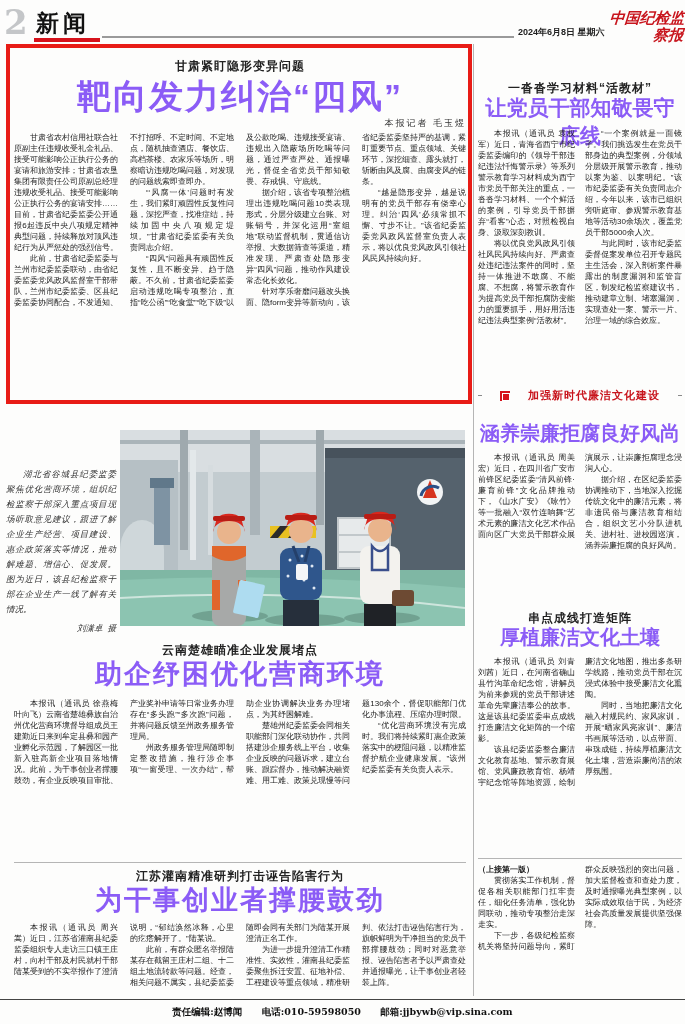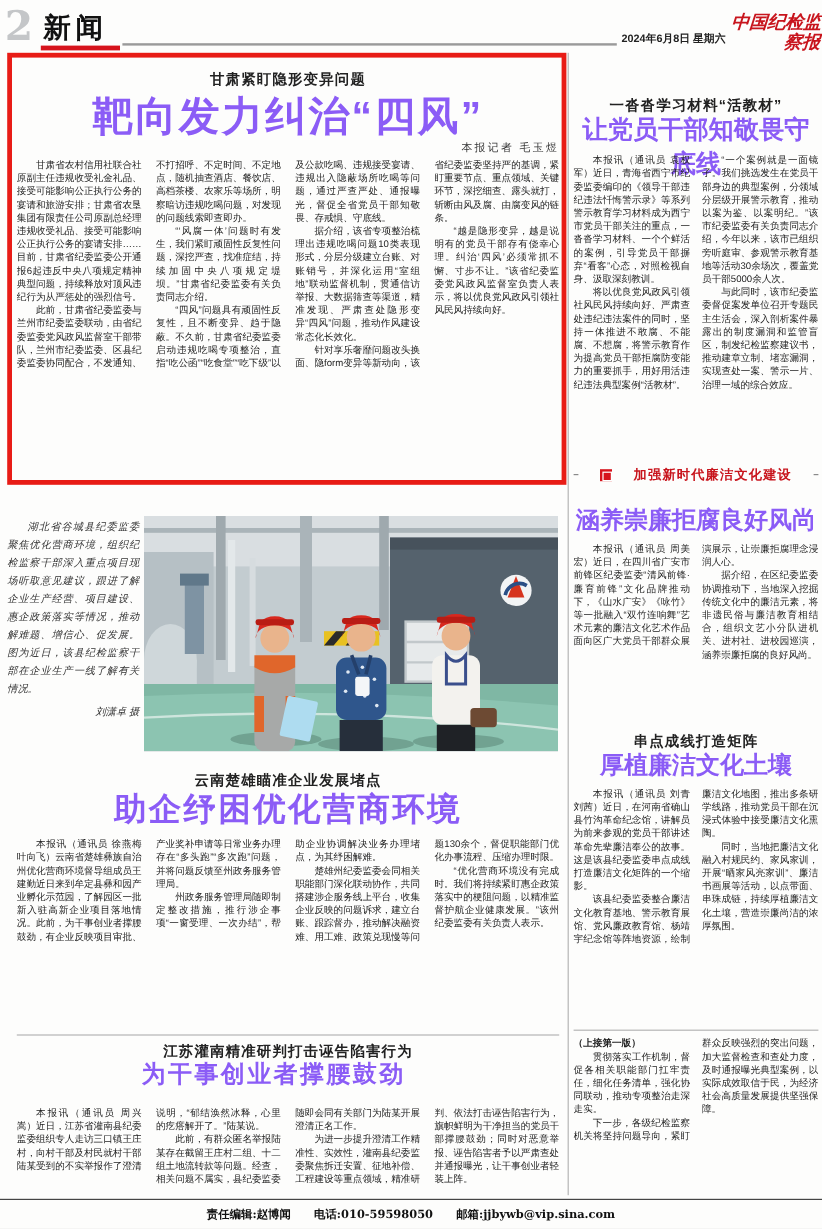--- a/index.html
+++ b/index.html
@@ -23,21 +23,21 @@
   .kicker { position:absolute; text-align:center; font-size:12px; font-weight:bold; color:#222; letter-spacing:1px; }
   .headline-xl { position:absolute; text-align:center; font-weight:bold; color:#8b5cf6; letter-spacing:2px; }
   .byline { position:absolute; text-align:right; font-size:9px; color:#333; letter-spacing:2px; }
   .art-body { position:absolute; overflow:hidden; text-align:justify; font-size:8px; line-height:11px; color:#222; }
   .art-body p { text-indent:2em; margin:0; }
   .cols-4 { column-count:4; column-gap:12px; }
   .cols-2 { column-count:2; column-gap:10px; }
   .v-rule { position:absolute; left:473px; top:44px; width:1px; height:952px; background:#b5b5b5; }
   .h-rule { position:absolute; height:1px; background:#b5b5b5; }
   
-  .photo-caption { position:absolute; left:6px; top:432px; width:110px; font-family:Liberation Sans, sans-serif; font-style:italic;
+  .photo-caption { position:absolute; left:6px; top:468px; width:110px; font-family:Liberation Mono, monospace; font-style:italic;
     font-size:8.5px; line-height:15px; color:#333; text-align:justify; }
   .photo-caption .cap { text-indent:2em; }
   .photo-credit { text-align:right; margin-top:4px; font-style:italic; }
   .photo-frame { position:absolute; left:120px; top:430px; width:345px; height:196px; background:#9aa5ab; overflow:hidden; }
   
   .banner { position:absolute; left:478px; top:388px; width:204px; display:flex; align-items:center; gap:18px; }
   .banner .line { flex:1; height:1px; background:#8a8a8a; }
   .banner-icon { width:10px; height:10px; background:#d6131c; position:relative; flex:0 0 auto; }
   .banner-icon::after { content:""; position:absolute; left:2px; top:2px; width:6px; height:6px; border:1px solid #fff; }
   .banner-text { font-size:11px; font-weight:bold; color:#c8151d; letter-spacing:1px; white-space:nowrap; }
@@ -168,21 +168,21 @@
   <div class="art-body cols-4" style="left:14px; top:698px; width:452px; height:160px;">
     <p>本报讯（通讯员 徐燕梅 叶向飞）云南省楚雄彝族自治州优化营商环境督导组成员王建勤近日来到牟定县彝和园产业孵化示范园，了解园区一批新入驻高新企业项目落地情况。此前，为干事创业者撑腰鼓劲，有企业反映项目审批、产业奖补申请等日常业务办理存在“多头跑”“多次跑”问题，并将问题反馈至州政务服务管理局。</p>
     <p>州政务服务管理局随即制定整改措施，推行涉企事项“一窗受理、一次办结”，帮助企业协调解决业务办理堵点，为其纾困解难。</p>
     <p>楚雄州纪委监委会同相关职能部门深化联动协作，共同搭建涉企服务线上平台，收集企业反映的问题诉求，建立台账、跟踪督办，推动解决融资难、用工难、政策兑现慢等问题130余个，督促职能部门优化办事流程、压缩办理时限。</p>
     <p>“优化营商环境没有完成时。我们将持续紧盯惠企政策落实中的梗阻问题，以精准监督护航企业健康发展。”该州纪委监委有关负责人表示。</p>
   </div>
 
   <div class="h-rule" style="left:14px; top:862px; width:452px;"></div>
 
   <div class="kicker" style="left:14px; top:868px; width:452px;">江苏灌南精准研判打击诬告陷害行为</div>
-  <div class="headline-xl" style="left:2px; top:882px; width:452px; font-size:20px;">为干事创业者撑腰鼓劲</div>
+  <div class="headline-xl" style="left:14px; top:882px; width:452px; font-size:27px;">为干事创业者撑腰鼓劲</div>
   <div class="art-body cols-4" style="left:14px; top:922px; width:452px; height:72px;">
     <p>本报讯（通讯员 周兴嵩）近日，江苏省灌南县纪委监委组织专人走访三口镇王庄村，向村干部及村民就村干部陆某受到的不实举报作了澄清说明，“郁结涣然冰释，心里的疙瘩解开了。”陆某说。</p>
     <p>此前，有群众匿名举报陆某存在截留王庄村二组、十二组土地流转款等问题。经查，相关问题不属实，县纪委监委随即会同有关部门为陆某开展澄清正名工作。</p>
     <p>为进一步提升澄清工作精准性、实效性，灌南县纪委监委聚焦拆迁安置、征地补偿、工程建设等重点领域，精准研判、依法打击诬告陷害行为，旗帜鲜明为干净担当的党员干部撑腰鼓劲；同时对恶意举报、诬告陷害者予以严肃查处并通报曝光，让干事创业者轻装上阵。</p>
   </div>
 
   <div class="kicker" style="left:478px; top:80px; width:204px;">一沓沓学习材料“活教材”</div>
   <div class="headline-xl" style="left:478px; top:94px; width:204px; font-size:21px; letter-spacing:0;">让党员干部知敬畏守底线</div>
   <div class="art-body cols-2" style="left:478px; top:128px; width:204px; height:254px;">
     <p>本报讯（通讯员 袁权军）近日，青海省西宁市纪委监委编印的《领导干部违纪违法忏悔警示录》等系列警示教育学习材料成为西宁市党员干部关注的重点，一沓沓学习材料、一个个鲜活的案例，引导党员干部摒弃“看客”心态，对照检视自身、汲取深刻教训。</p>

